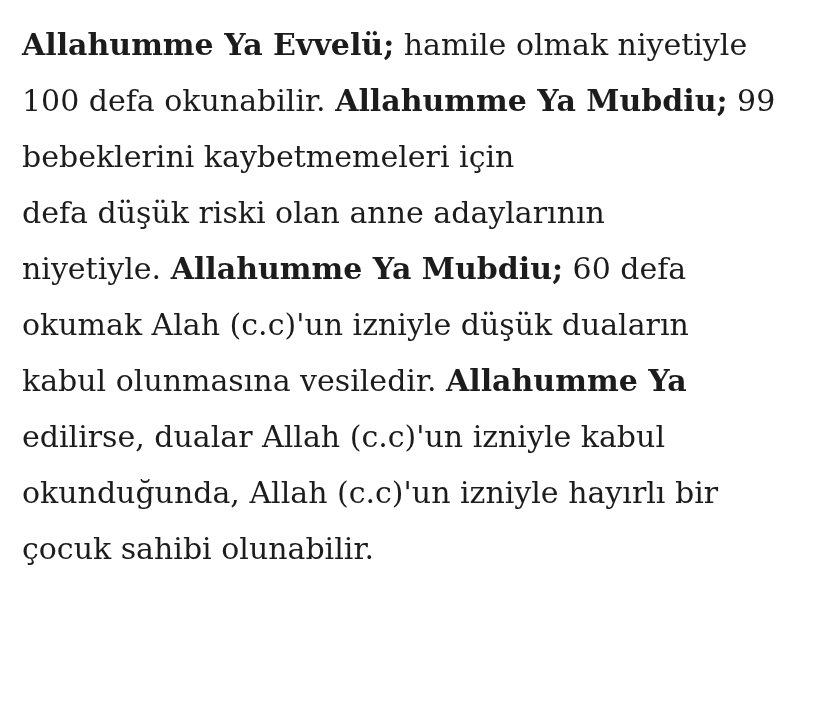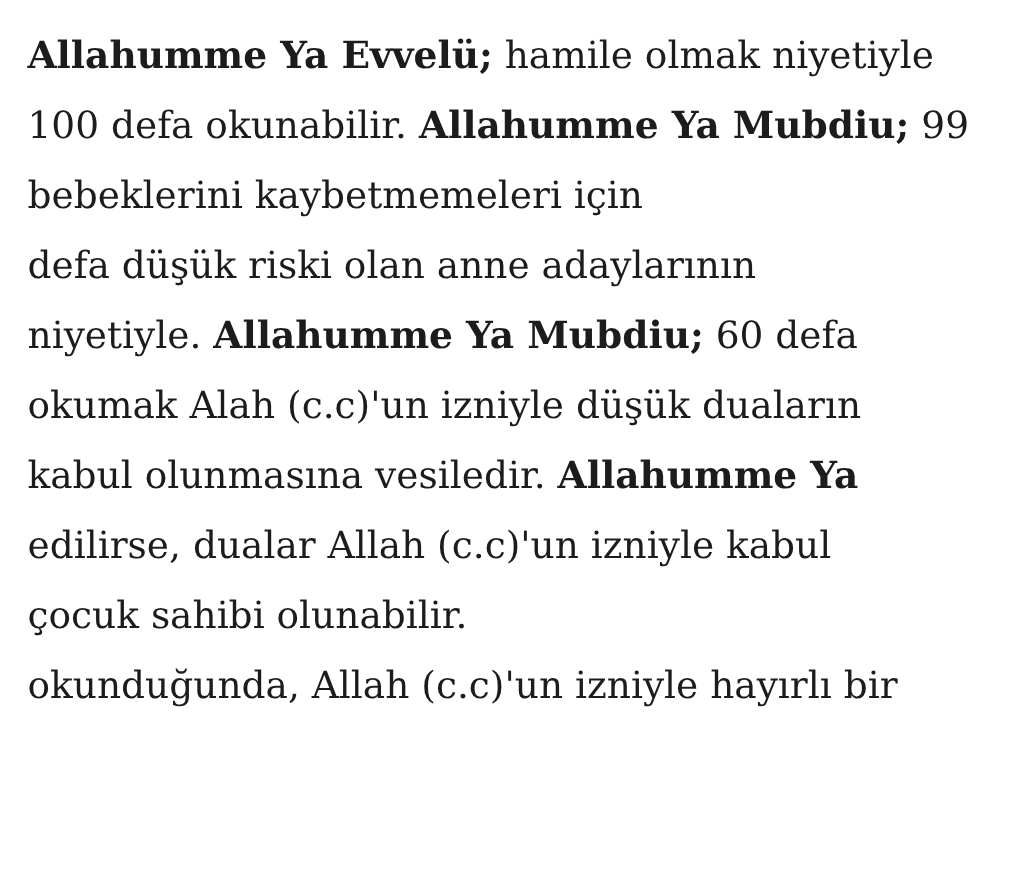--- a/index.html
+++ b/index.html
@@ -37,16 +37,16 @@
 <div class="doc-page">
   <div class="paragraph" id="paragraph" style="color: rgb(28, 28, 28);">
       <div class="text-line"><span class="seg-bold">Allahumme Ya Evvelü;</span><span class="seg-normal"> hamile olmak niyetiyle</span></div>
       <div class="text-line"><span class="seg-normal">100 defa okunabilir. </span><span class="seg-bold">Allahumme Ya Mubdiu;</span><span class="seg-normal"> 99</span></div>
       <div class="text-line"><span class="seg-normal">bebeklerini kaybetmemeleri için</span></div>
       <div class="text-line"><span class="seg-normal">defa düşük riski olan anne adaylarının</span></div>
       <div class="text-line"><span class="seg-normal">niyetiyle. </span><span class="seg-bold">Allahumme Ya Mubdiu;</span><span class="seg-normal"> 60 defa</span></div>
       <div class="text-line"><span class="seg-normal">okumak Alah (c.c)'un izniyle düşük duaların</span></div>
       <div class="text-line"><span class="seg-normal">kabul olunmasına vesiledir. </span><span class="seg-bold">Allahumme Ya</span></div>
       <div class="text-line"><span class="seg-normal">edilirse, dualar Allah (c.c)'un izniyle kabul</span></div>
+      <div class="text-line"><span class="seg-normal">okunduğunda, Allah (c.c)'un izniyle hayırlı bir</span></div>
       <div class="text-line"><span class="seg-normal">çocuk sahibi olunabilir.</span></div>
-      <div class="text-line"><span class="seg-normal">okunduğunda, Allah (c.c)'un izniyle hayırlı bir</span></div>
     </div>
 </div>
 
 </body></html>

